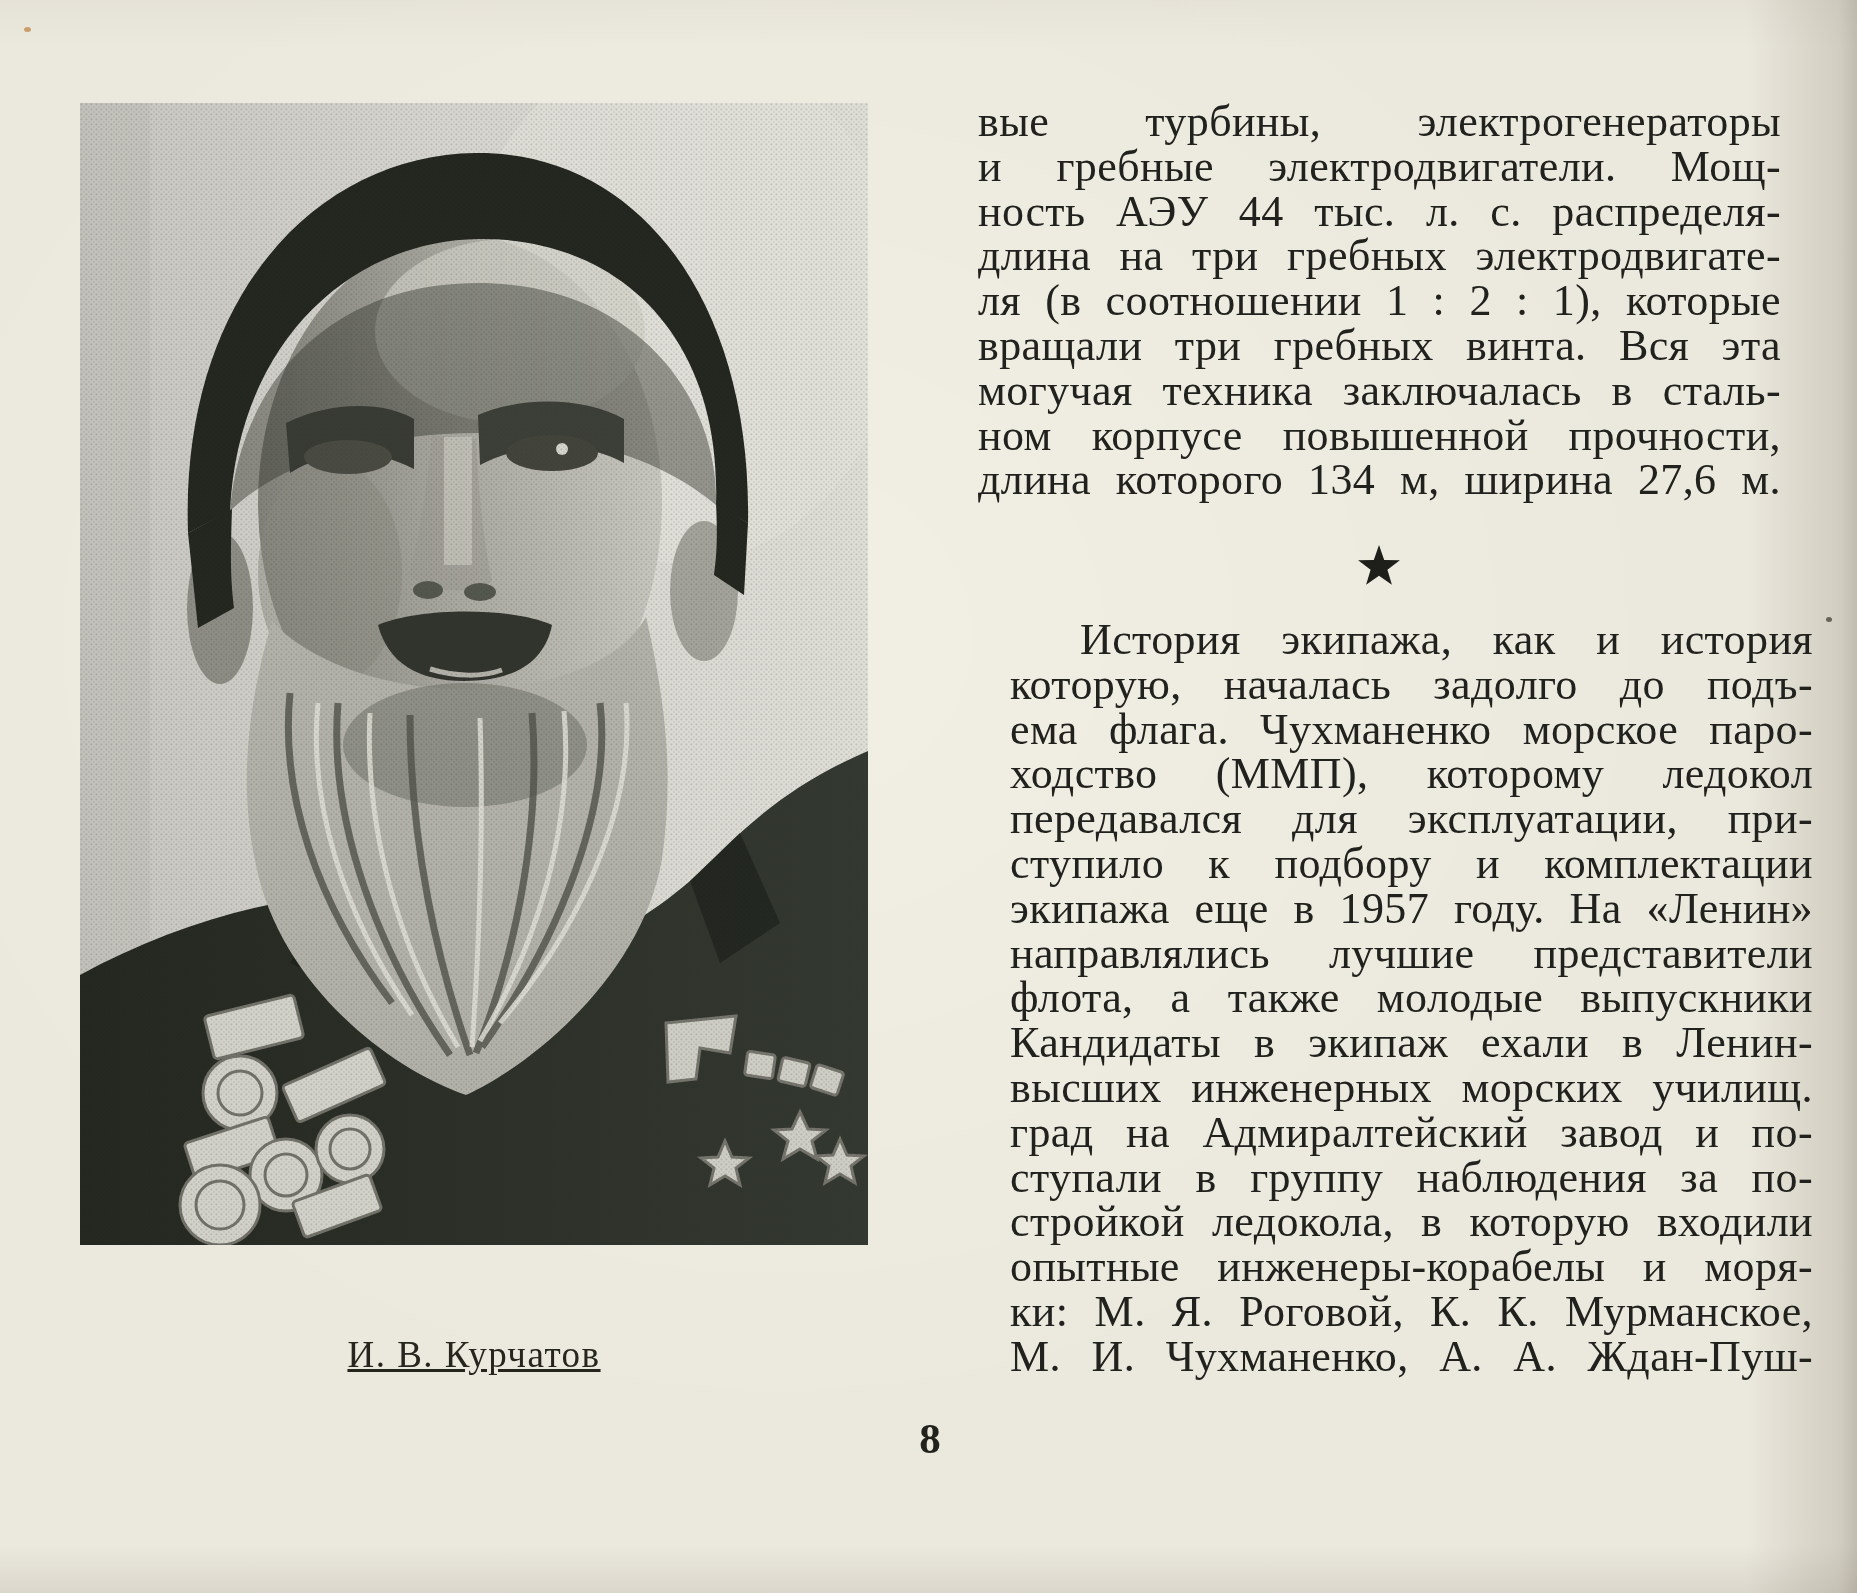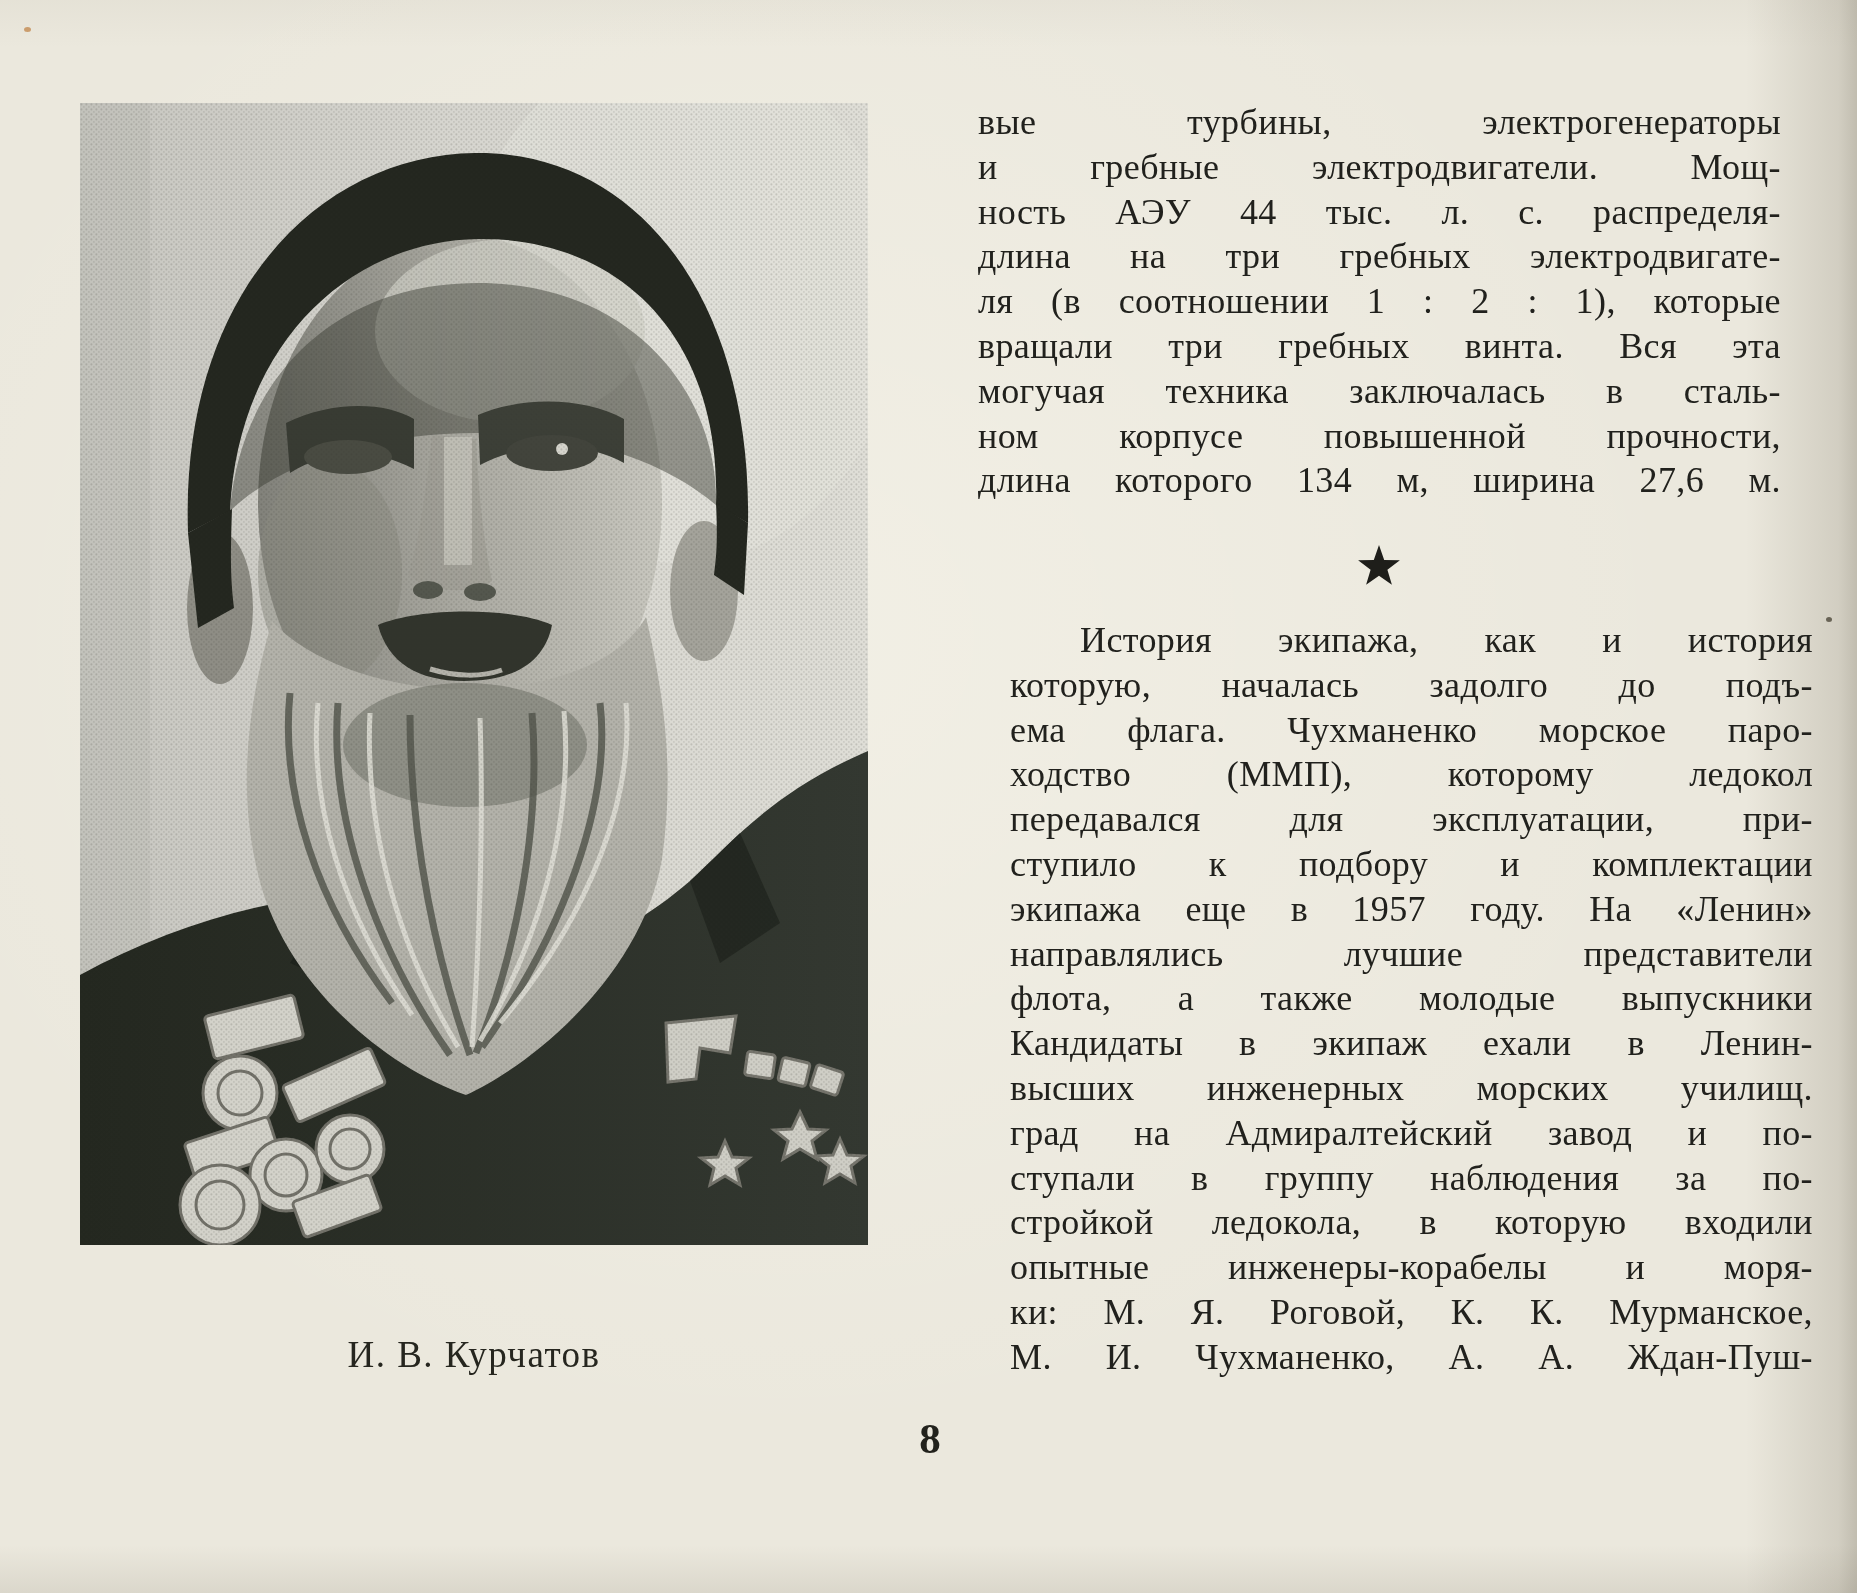--- a/index.html
+++ b/index.html
@@ -11,27 +11,27 @@
   }
   .paper-vignette{position:absolute;left:0;top:0;right:0;bottom:0;pointer-events:none;
     background:
       linear-gradient(to right, rgba(120,112,92,0) 0%, rgba(120,112,92,0) 94%, rgba(110,102,84,0.20) 99%, rgba(95,88,70,0.30) 100%),
       linear-gradient(to bottom, rgba(120,112,92,0.05) 0%, rgba(120,112,92,0) 3%, rgba(120,112,92,0) 97%, rgba(100,92,75,0.12) 100%),
       radial-gradient(ellipse at 42% 40%, rgba(255,253,244,0.35) 0%, rgba(255,253,244,0) 60%);
   }
   .photo{position:absolute;left:80px;top:103px;width:788px;height:1142px;}
   .caption{
     position:absolute;left:80px;top:1333px;width:788px;
-    text-align:center;font-size:37px;letter-spacing:1.5px;color:#26261f;
+    text-align:center;font-size:37px;letter-spacing:1.5px;color:#26261f;text-decoration:underline;
   }
   .pageno{
     position:absolute;left:880px;top:1414px;width:100px;
     text-align:center;font-size:43px;font-weight:700;color:#22221c;
   }
-  .col{position:absolute;left:978px;width:803px;font-size:36px;line-height:44.8px;letter-spacing:0.4px;}
+  .col{position:absolute;left:978px;width:803px;font-size:44px;line-height:44.8px;letter-spacing:0.4px;}
   .p1{top:100px;}
   .p2{top:618px;margin-left:32px;}
   .tl{text-align:justify;text-align-last:justify;white-space:normal;height:44.8px;overflow:visible;}
   .tl.indent{padding-left:70px;}
   .stardiv{position:absolute;left:1356px;top:545px;width:46px;height:44px;}
   .speck{position:absolute;border-radius:50%;}
   .speck.orange{left:24px;top:27px;width:7px;height:5px;background:#c08448;opacity:.75;}
   .speck.dark{left:1826px;top:617px;width:6px;height:5px;background:#4c473a;opacity:.8;}
   .speck.faint{left:540px;top:176px;width:4px;height:4px;background:#b7a98e;opacity:.6;}
 </style>

